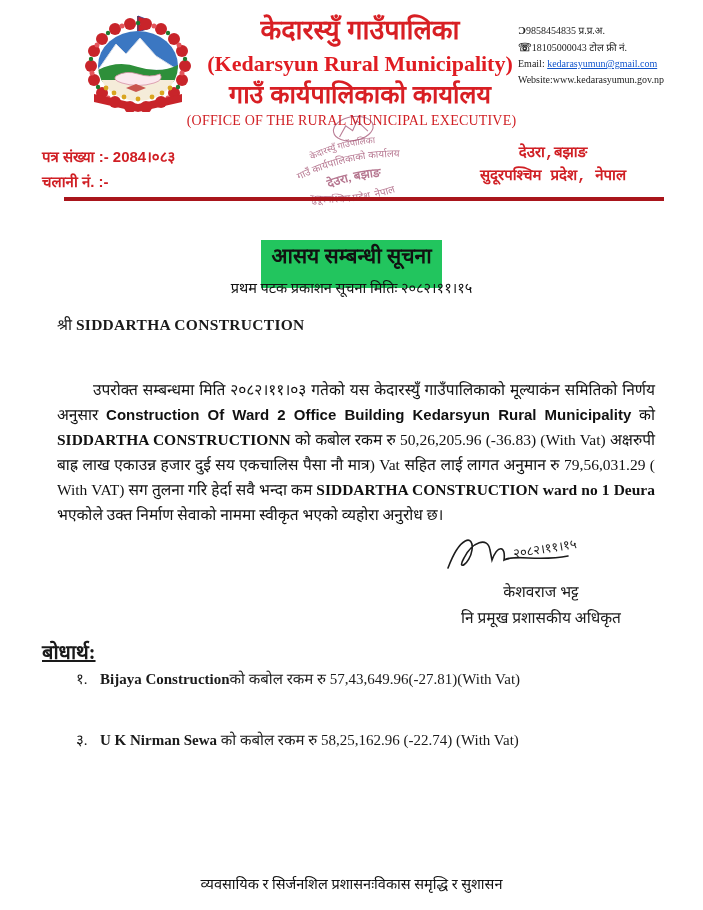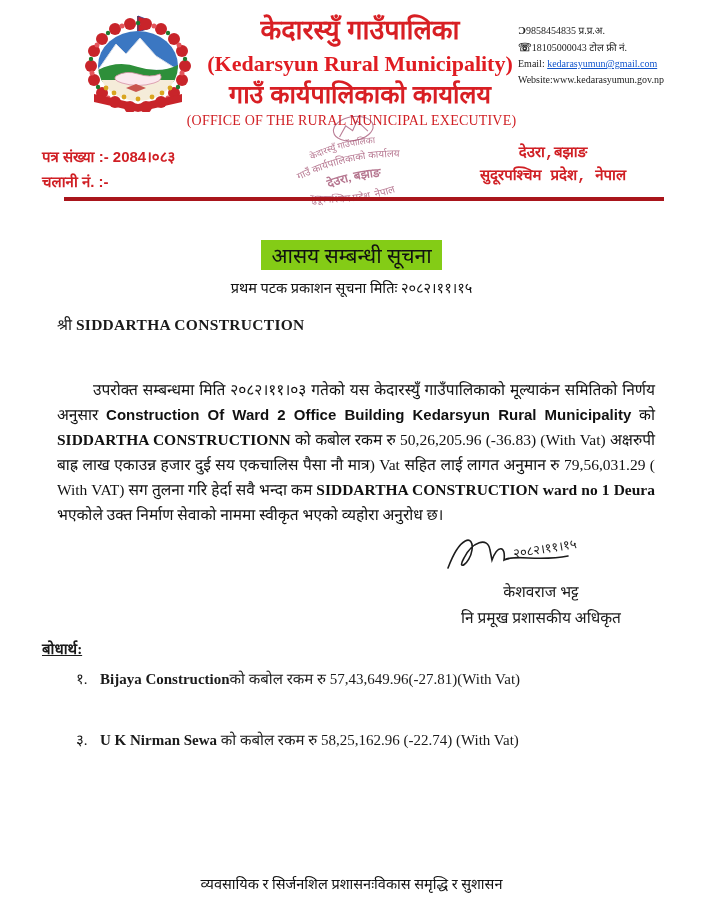--- a/index.html
+++ b/index.html
@@ -24,43 +24,43 @@
             font-size:15px;line-height:1.65;font-family:"Liberation Sans",sans-serif;}
   .addr-right{position:absolute;left:438px;top:143px;width:230px;text-align:center;
               color:#d01f24;font-weight:bold;font-size:15px;line-height:1.5;
               font-family:Liberation Mono, monospace;}
   .stamp{position:absolute;left:272px;top:110px;width:175px;height:102px;
          transform:rotate(-10deg);opacity:.8;pointer-events:none;}
   .rule{position:absolute;left:64px;top:197px;width:600px;height:4px;background:#a9151b;}
 
   
   .notice-title-wrap{position:absolute;left:0;top:240px;width:100%;text-align:center;}
-  .notice-title{display:inline-block;background:#84cc16;padding:1px 10px 1px 10px;
-                font-size:21px;font-weight:normal;color:#111;}
+  .notice-title{display:inline-block;background:#22c55e;padding:1px 10px 19px 10px;
+                font-size:21px;font-weight:bold;color:#111;}
   .publish-line{position:absolute;left:0;top:277px;width:100%;text-align:center;
                 font-size:14.5px;color:#111;}
 
   
   .addressee{position:absolute;left:57px;top:312px;font-size:15.5px;line-height:1.65;}
   .addressee b{letter-spacing:.3px;}
 
   
   .body-par{position:absolute;left:57px;top:377px;width:598px;font-size:15.5px;
             line-height:25px;text-align:justify;text-indent:36px;color:#111;}
   .seg-b{font-weight:bold;}
   .seg-sans-b{font-weight:bold;font-family:"Liberation Sans",sans-serif;font-size:15px;}
 
   
   .sig-block{position:absolute;left:418px;top:528px;width:246px;text-align:center;}
   .sig-scrawl{height:52px;position:relative;}
   .sig-name{font-size:15.5px;margin-top:0;}
   .sig-desig{font-size:15.5px;margin-top:4px;}
 
   
-  .cc-head{position:absolute;left:42px;top:638px;font-size:15px;font-weight:bold;
+  .cc-head{position:absolute;left:42px;top:638px;font-size:20px;font-weight:bold;
            text-decoration:underline;font-family:Liberation Serif, serif;}
   .cc-item{position:absolute;left:76px;width:560px;font-size:15px;}
   .cc-item .num{display:inline-block;width:24px;}
   .cc-i0{top:668px;} .cc-i1{top:699px;} .cc-i2{top:729px;}
 
   
   .footer{position:absolute;left:0;top:873px;width:100%;text-align:center;
           font-size:14.5px;color:#111;}
 </style>
 </head>

